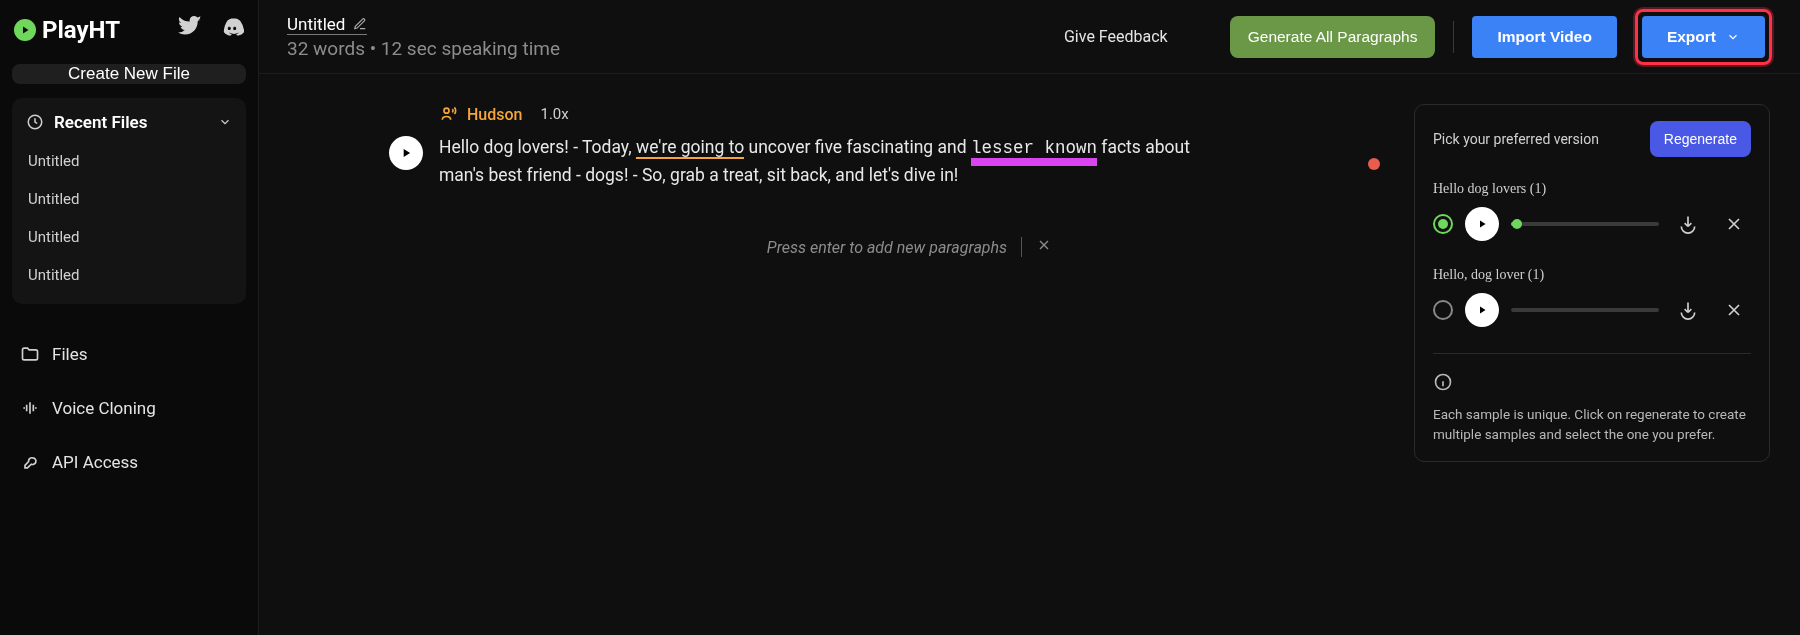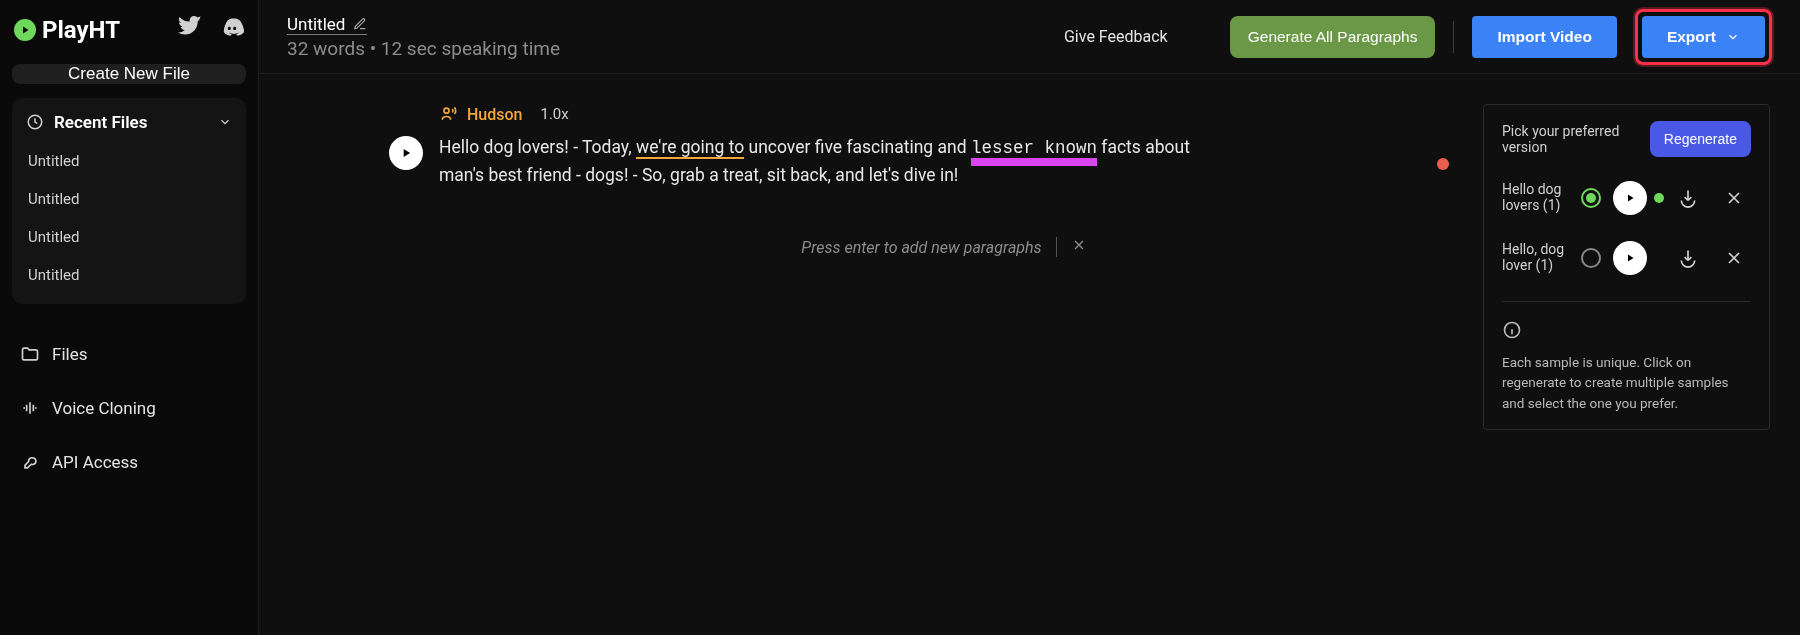--- a/index.html
+++ b/index.html
@@ -154,39 +154,39 @@
 
 .hint-row {
   display: flex; align-items: center; justify-content: center; gap: 14px;
   margin-top: 48px; color: #8c8c8c; font-size: 16px; font-style: italic;
 }
 .hint-row .bar { width: 1px; height: 20px; background: #555; }
 .hint-row svg { width: 16px; height: 16px; stroke: #8c8c8c; }
 
 
 .version-panel {
-  width: 287px;
+  width: 356px;
   background: #0f0f0f;
   border: 1px solid #2a2a2a;
-  border-radius: 4px;
+  border-radius: 10px;
   padding: 16px 18px;
   height: fit-content;
 }
 .vp-head {
   display: flex; align-items: center; justify-content: space-between;
   margin-bottom: 24px;
 }
 .vp-head-text { font-size: 14px; color: #d0d0d0; }
 .btn-regen {
   background: #4959e5; color: #fff; border: none;
   padding: 10px 14px; border-radius: 8px; font-size: 14px; font-weight: 500; cursor: pointer;
 }
 
 .version {
-  display: flex; flex-direction: row; gap: 10px; margin-bottom: 26px;
+  display: flex; flex-direction: column; gap: 10px; margin-bottom: 26px; font-family: Liberation Serif, serif;
 }
 .v-label { font-size: 14px; color: #d0d0d0; }
 .v-row { display: flex; align-items: center; gap: 12px; }
 .radio {
   width: 20px; height: 20px; border-radius: 50%;
   border: 2px solid #6fd85c; display: flex; align-items: center; justify-content: center;
   cursor: pointer;
 }
 .radio.sel::after {
   content: ""; width: 10px; height: 10px; border-radius: 50%; background: #6fd85c;

